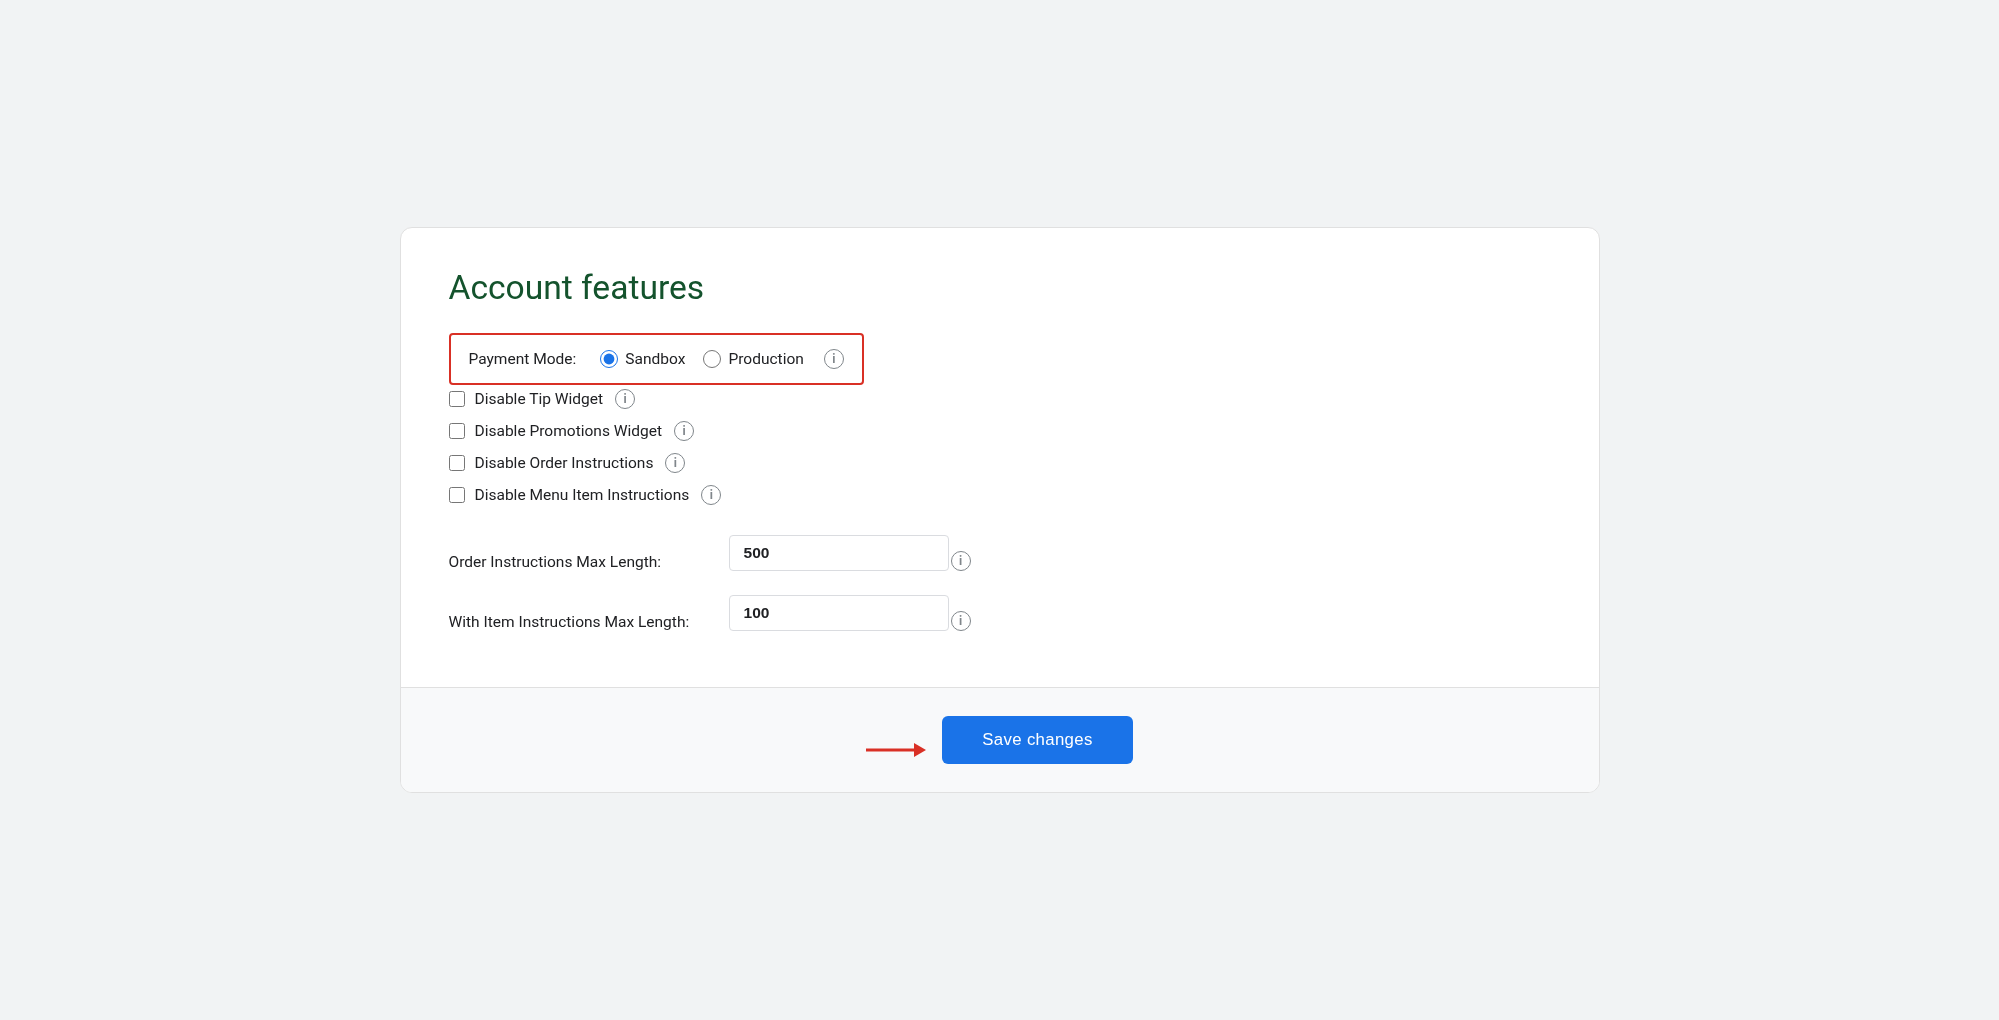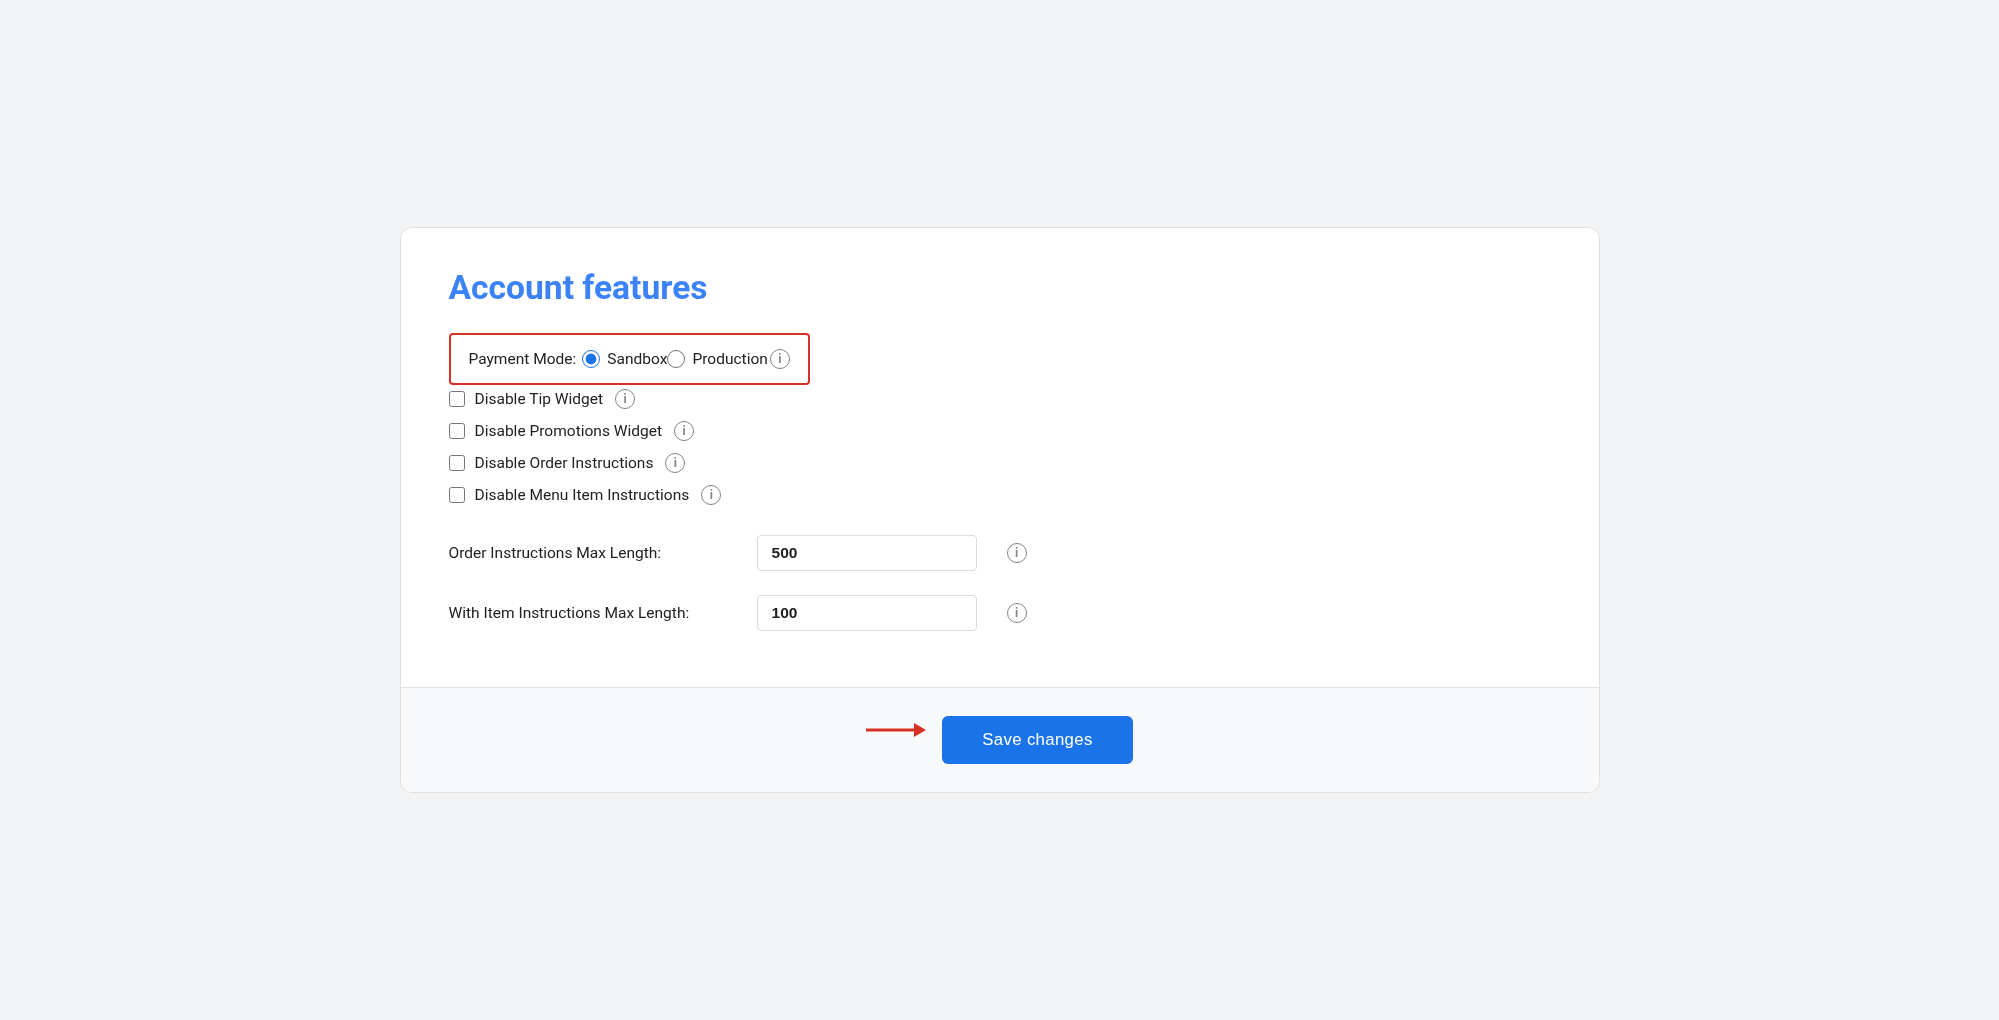--- a/index.html
+++ b/index.html
@@ -18,22 +18,22 @@
       border: 1px solid #e0e0e0;
       width: 1200px;
       max-width: 100%;
       overflow: hidden;
     }
     .card-body {
       padding: 40px 48px 32px 48px;
     }
     .page-title {
       font-size: 2.1rem;
-      font-weight: 700;
-      color: #3b82f6;
+      font-weight: 400;
+      color: #14532d;
       margin-bottom: 26px;
     }
     .page-subtitle {
       font-size: 0.97rem;
       color: #5f6368;
       margin-bottom: 28px;
     }
     .tabs {
       display: flex;
       border-bottom: 1px solid #e0e0e0;
@@ -52,20 +52,21 @@
     }
     .form-section {
       display: flex;
       flex-direction: column;
       gap: 0px;
     }
     
     .payment-mode-row {
       display: flex;
       align-items: center;
+      gap: 18px;
       border: 2px solid #d93025;
       border-radius: 4px;
       padding: 14px 18px;
       margin-bottom: 4px;
       width: fit-content;
     }
     .payment-mode-label {
       font-size: 0.97rem;
       color: #202124;
       font-weight: 400;
@@ -112,22 +113,22 @@
     .checkbox-row input[type="checkbox"] {
       width: 16px;
       height: 16px;
       cursor: pointer;
       border: 1.5px solid #80868b;
       border-radius: 2px;
       accent-color: #1a73e8;
     }
     .field-row {
       display: flex;
-      align-items: center;
-      gap: 28px;
+      align-items: flex-end;
+      gap: 0;
       margin-bottom: 24px;
     }
     .field-label {
       font-size: 0.97rem;
       color: #202124;
       white-space: nowrap;
       min-width: 280px;
     }
     .field-input {
       border: 1px solid #dadce0;
@@ -137,21 +138,21 @@
       color: #202124;
       width: 220px;
       outline: none;
       font-weight: bold;
     }
     .card-footer {
       background: #f8f9fa;
       border-top: 1px solid #e0e0e0;
       padding: 28px 48px;
       display: flex;
-      align-items: flex-start;
+      align-items: flex-end;
       justify-content: center;
       gap: 16px;
     }
     .arrow-indicator {
       display: flex;
       align-items: center;
     }
     .arrow-indicator svg {
       width: 60px;
       height: 28px;

